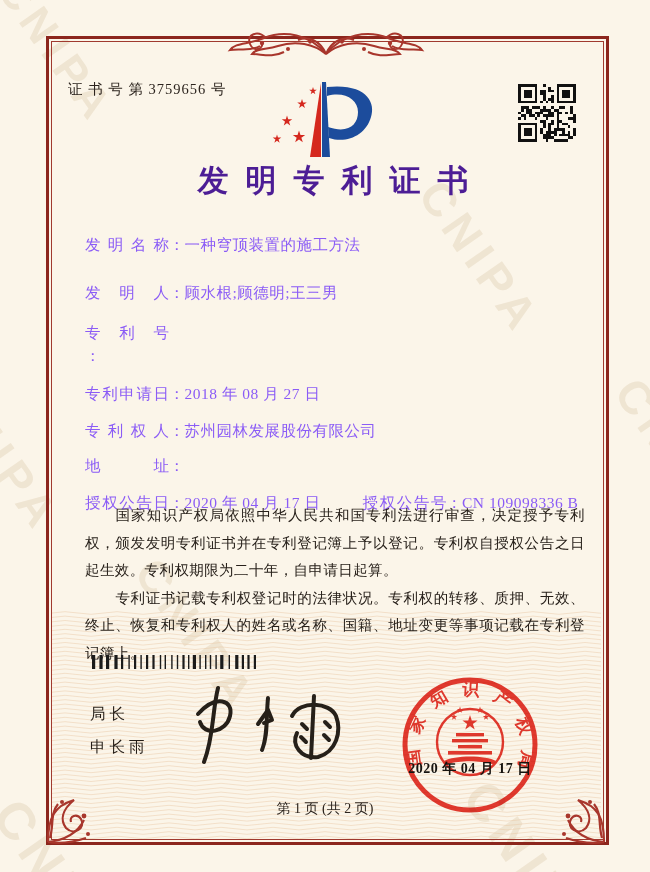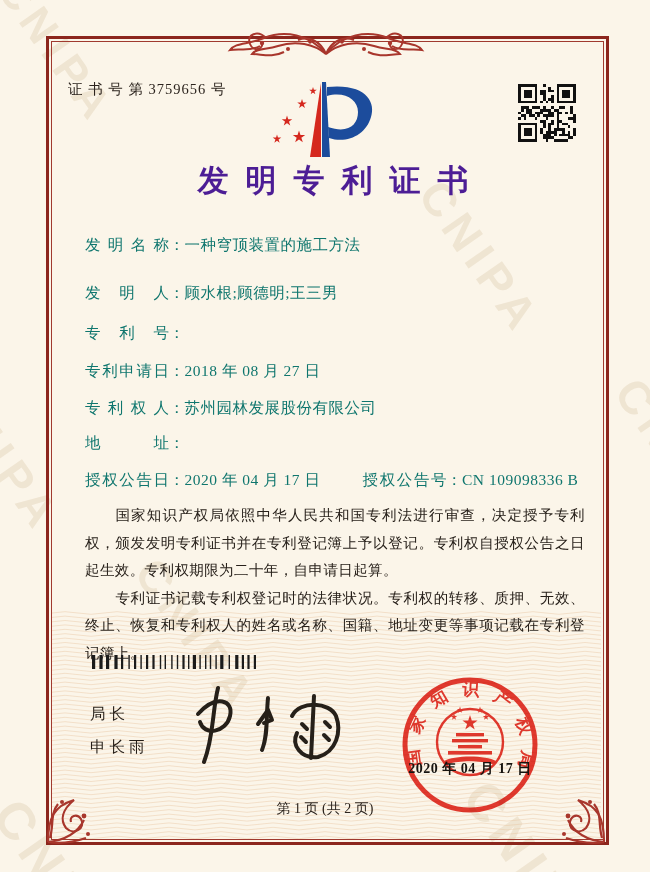--- a/index.html
+++ b/index.html
@@ -8,21 +8,21 @@
   .watermark{position:absolute;font-family:"Liberation Sans","DejaVu Sans",sans-serif;
     font-weight:bold;color:rgba(197,164,118,0.20);letter-spacing:7px;transform:rotate(55deg);
     transform-origin:left top;white-space:nowrap;pointer-events:none;}
   .frame{position:absolute;left:51px;top:41px;width:551px;height:797px;
     border:1px solid #a03a2f;outline:3px solid #8c261d;outline-offset:2px;background:transparent;}
   .cert-no{position:absolute;left:68px;top:80px;font-size:14.5px;color:#2c241e;letter-spacing:1px;}
   .logo{position:absolute;left:268px;top:80px;}
   .qr{position:absolute;left:518px;top:84px;}
   .title{position:absolute;left:0;top:160px;width:650px;text-align:center;font-size:31px;
     font-weight:bold;color:#4c1d95;letter-spacing:17px;padding-left:33px;box-sizing:border-box;}
-  .fields{position:absolute;left:85px;top:233px;width:500px;font-size:15.5px;color:#0f766e;}
+  .fields{position:absolute;left:85px;top:233px;width:500px;font-size:15.5px;color:#8b5cf6;}
   .frow{display:flex;align-items:baseline;line-height:23px;}
   .flabel{display:inline-block;width:84px;text-align:justify;text-align-last:justify;flex:none;}
   .fcolon{flex:none;}
   .fvalue{letter-spacing:0.5px;}
   .paras{position:absolute;left:85px;top:502px;width:500px;font-size:14.5px;line-height:27.5px;
     color:#27201a;text-align:justify;}
   .paras p{margin:0;text-indent:2.1em;letter-spacing:0.4px;}
   .barcode{position:absolute;left:92px;top:655px;}
   .sigblock{position:absolute;left:90px;top:704px;font-size:15.5px;color:#241d17;letter-spacing:4px;}
   .sigblock div{margin-bottom:12px;}
@@ -312,21 +312,21 @@
     <div class="frow" style="margin-top:0;">
       <span class="flabel">发明名称</span>
         <span class="fcolon">：</span>
       <span class="fvalue">一种穹顶装置的施工方法</span>
     </div>
     <div class="frow" style="margin-top:25px;">
       <span class="flabel">发　明　人</span>
         <span class="fcolon">：</span>
       <span class="fvalue">顾水根;顾德明;王三男</span>
     </div>
-    <div class="frow" style="margin-top:17px;">
+    <div class="frow" style="margin-top:17px;flex-direction:column;">
       <span class="flabel">专　利　号</span>
         <span class="fcolon">：</span>
     </div>
     <div class="frow" style="margin-top:15px;">
       <span class="flabel">专利申请日</span>
         <span class="fcolon">：</span>
       <span class="fvalue">2018 年 08 月 27 日</span>
     </div>
     <div class="frow" style="margin-top:14px;">
       <span class="flabel">专利权人</span>

